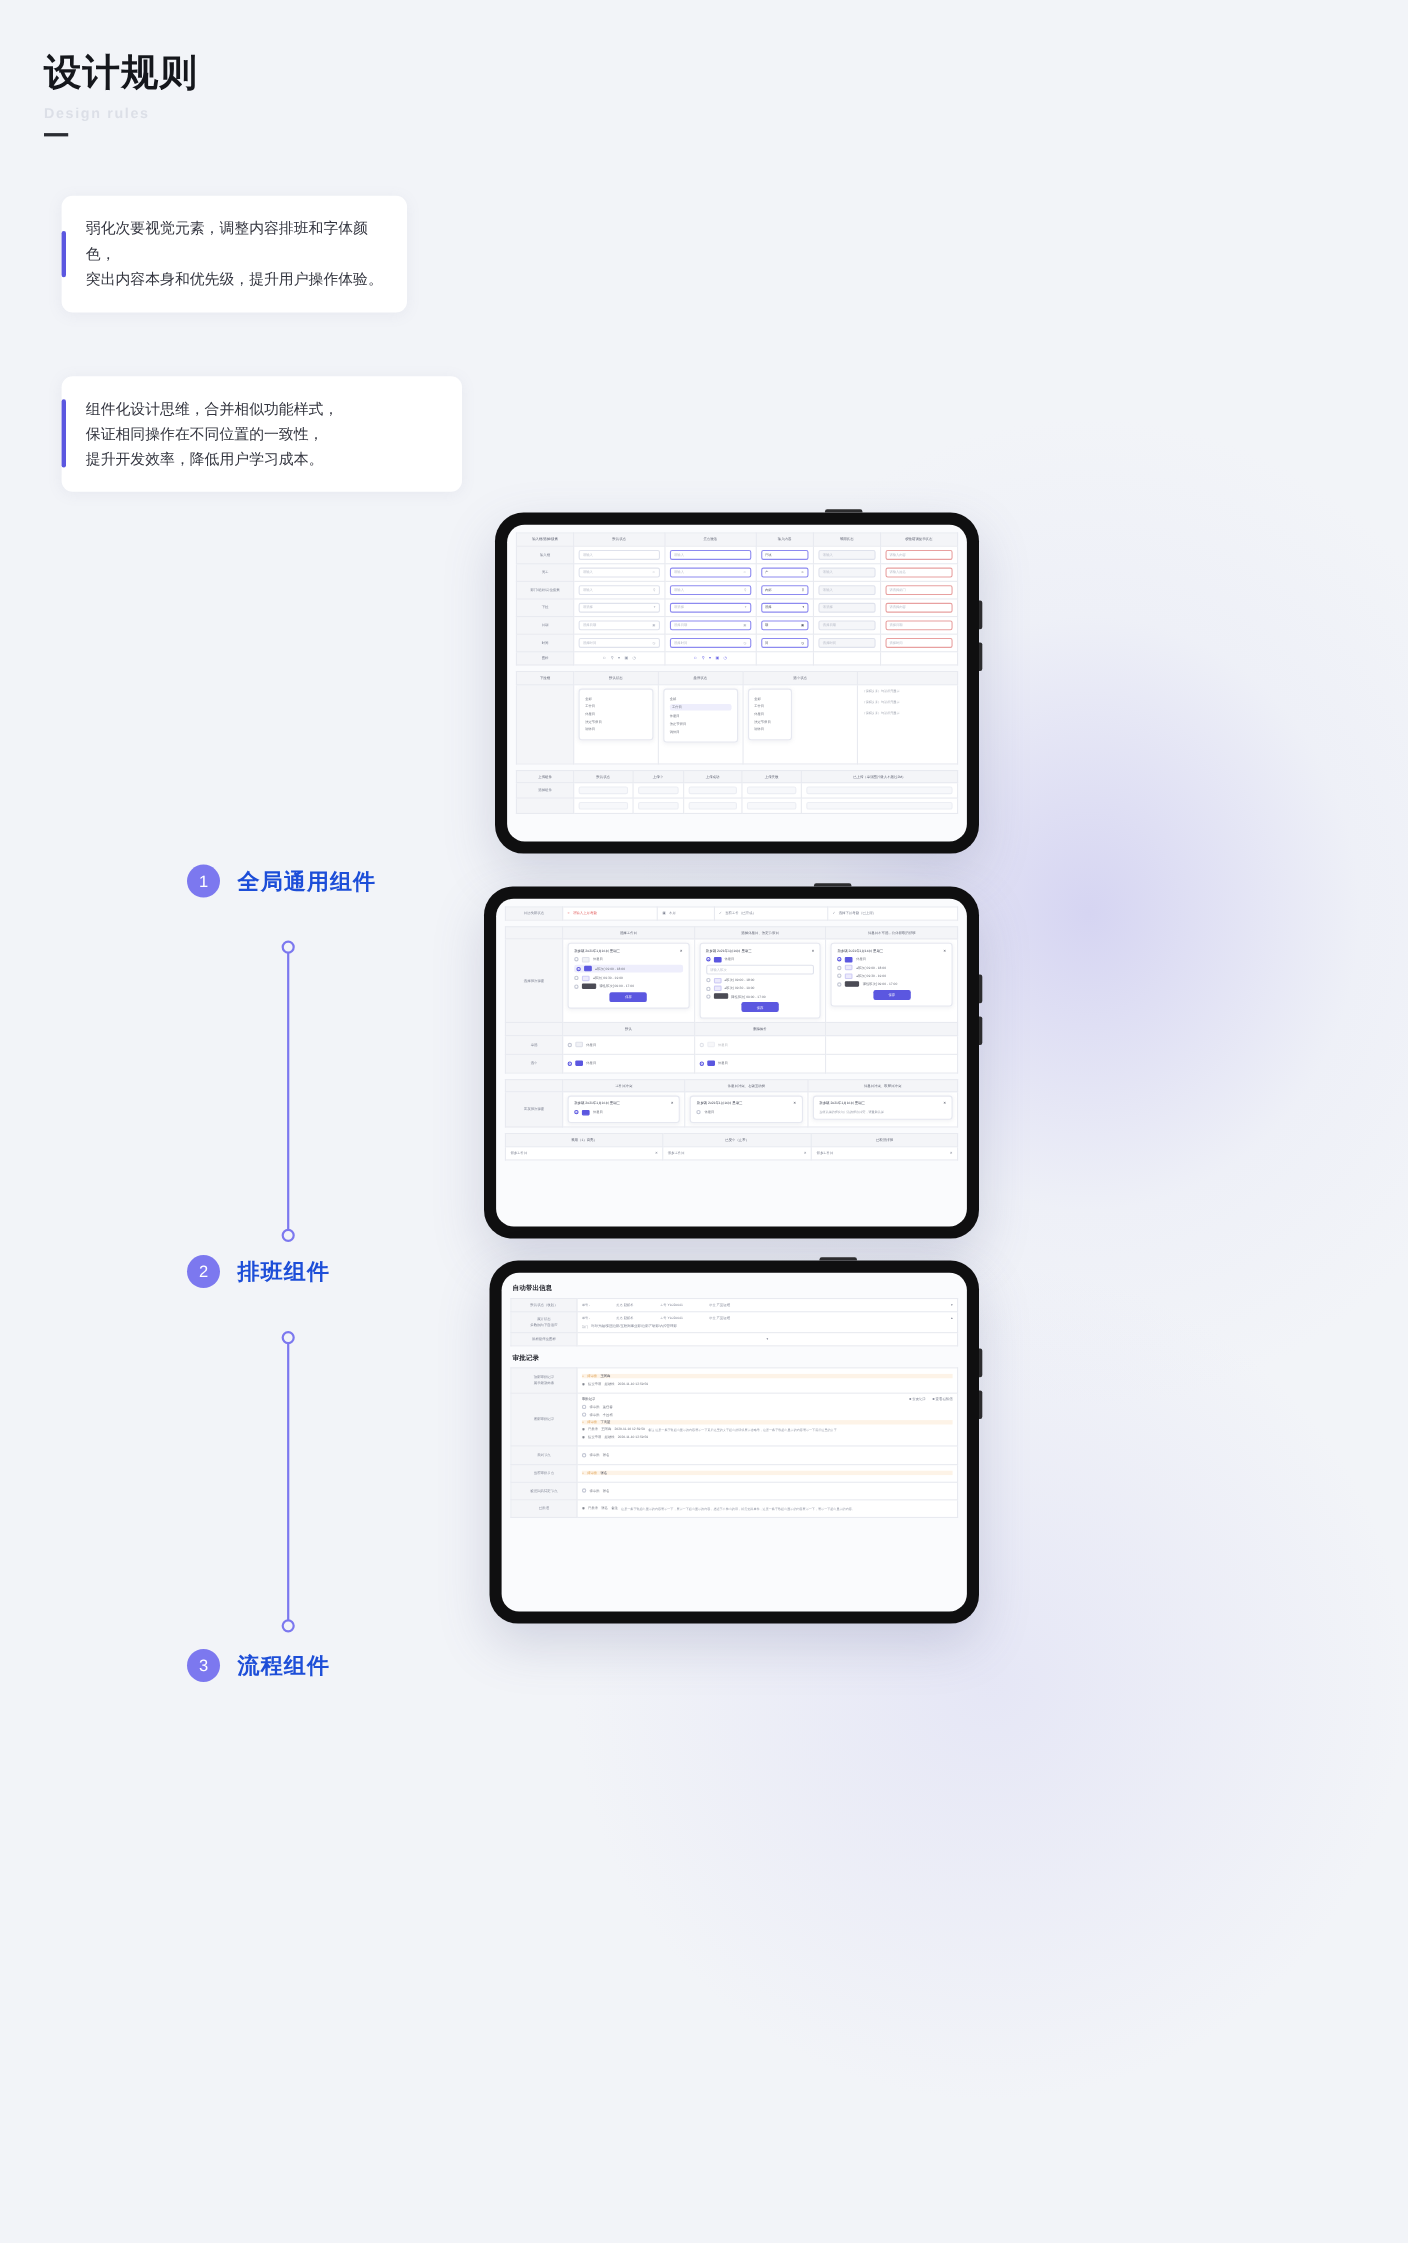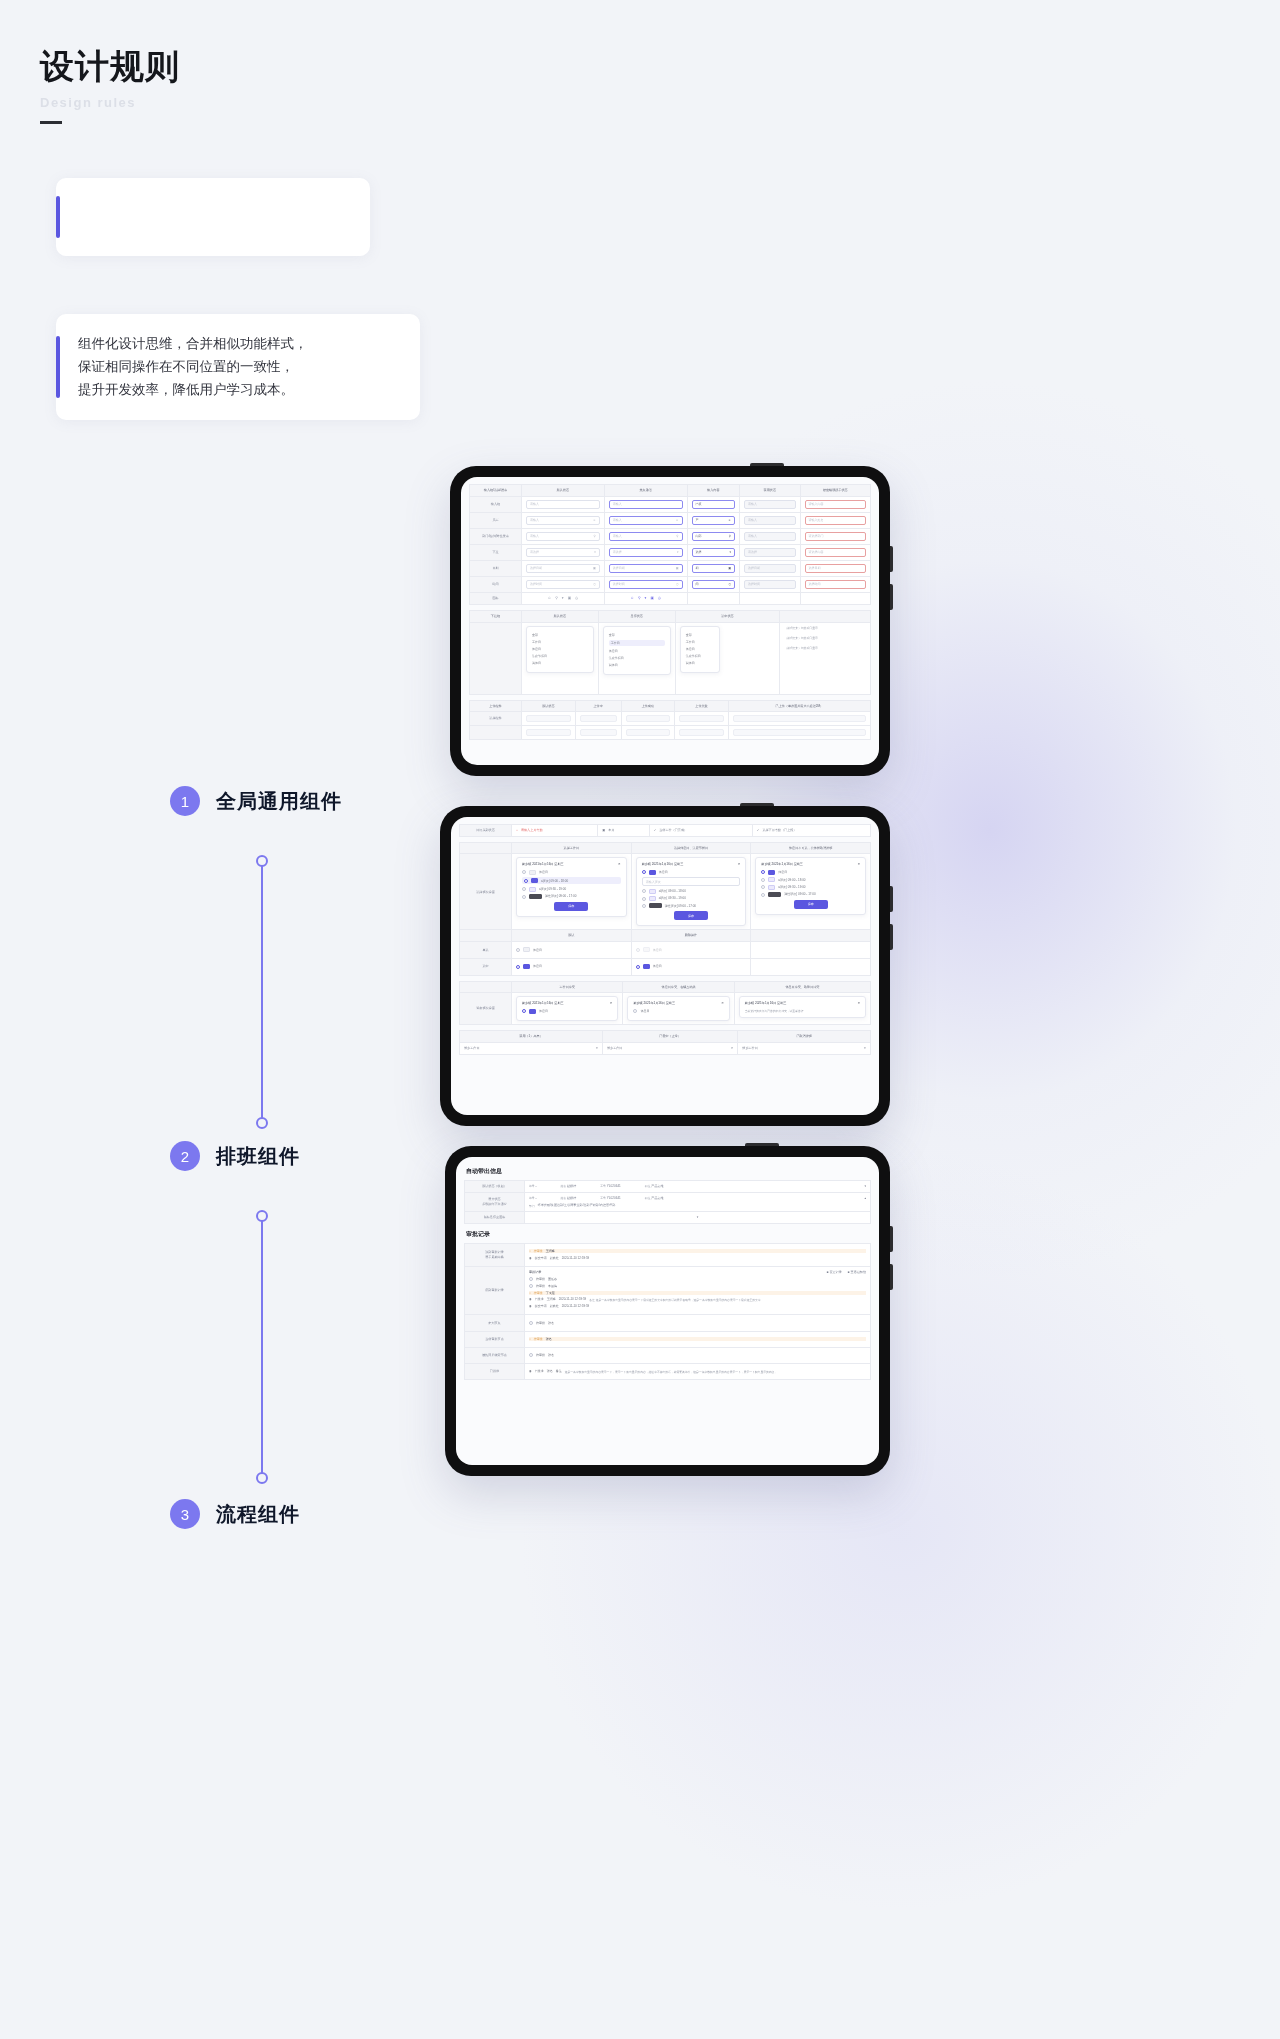--- a/index.html
+++ b/index.html
@@ -122,21 +122,21 @@
     color: #fff;
     font-size: 15px;
     display: flex; align-items: center; justify-content: center;
     font-weight: 400;
     flex: none;
   }
   .step-label {
     margin-left: 16px;
     font-size: 20px;
     font-weight: 700;
-    color: #0f172a;
+    color: #1d4ed8;
     letter-spacing: 1px;
   }
   .connector {
     position: absolute;
     left: 91px;
     width: 2px;
     background: #7c78ef;
   }
   .dot {
     position: absolute;
@@ -239,20 +239,22 @@
   <div class="sub">Design  rules</div>
   <div class="rule"></div>
 </div>
 
 <div class="principles">
 
   <div class="prow">
     <div class="pitem">
       <div class="pcard w1">
         <div class="bar"></div>
+        <div class="ptext">弱化次要视觉元素，调整内容排班和字体颜色，
+突出内容本身和优先级，提升用户操作体验。</div>
       </div>
     </div>
 
     <div class="pitem" style="margin-left:22px;">
     </div>
   </div>
 
   <div class="prow">
     <div class="pitem">
       <div class="pcard w3">

